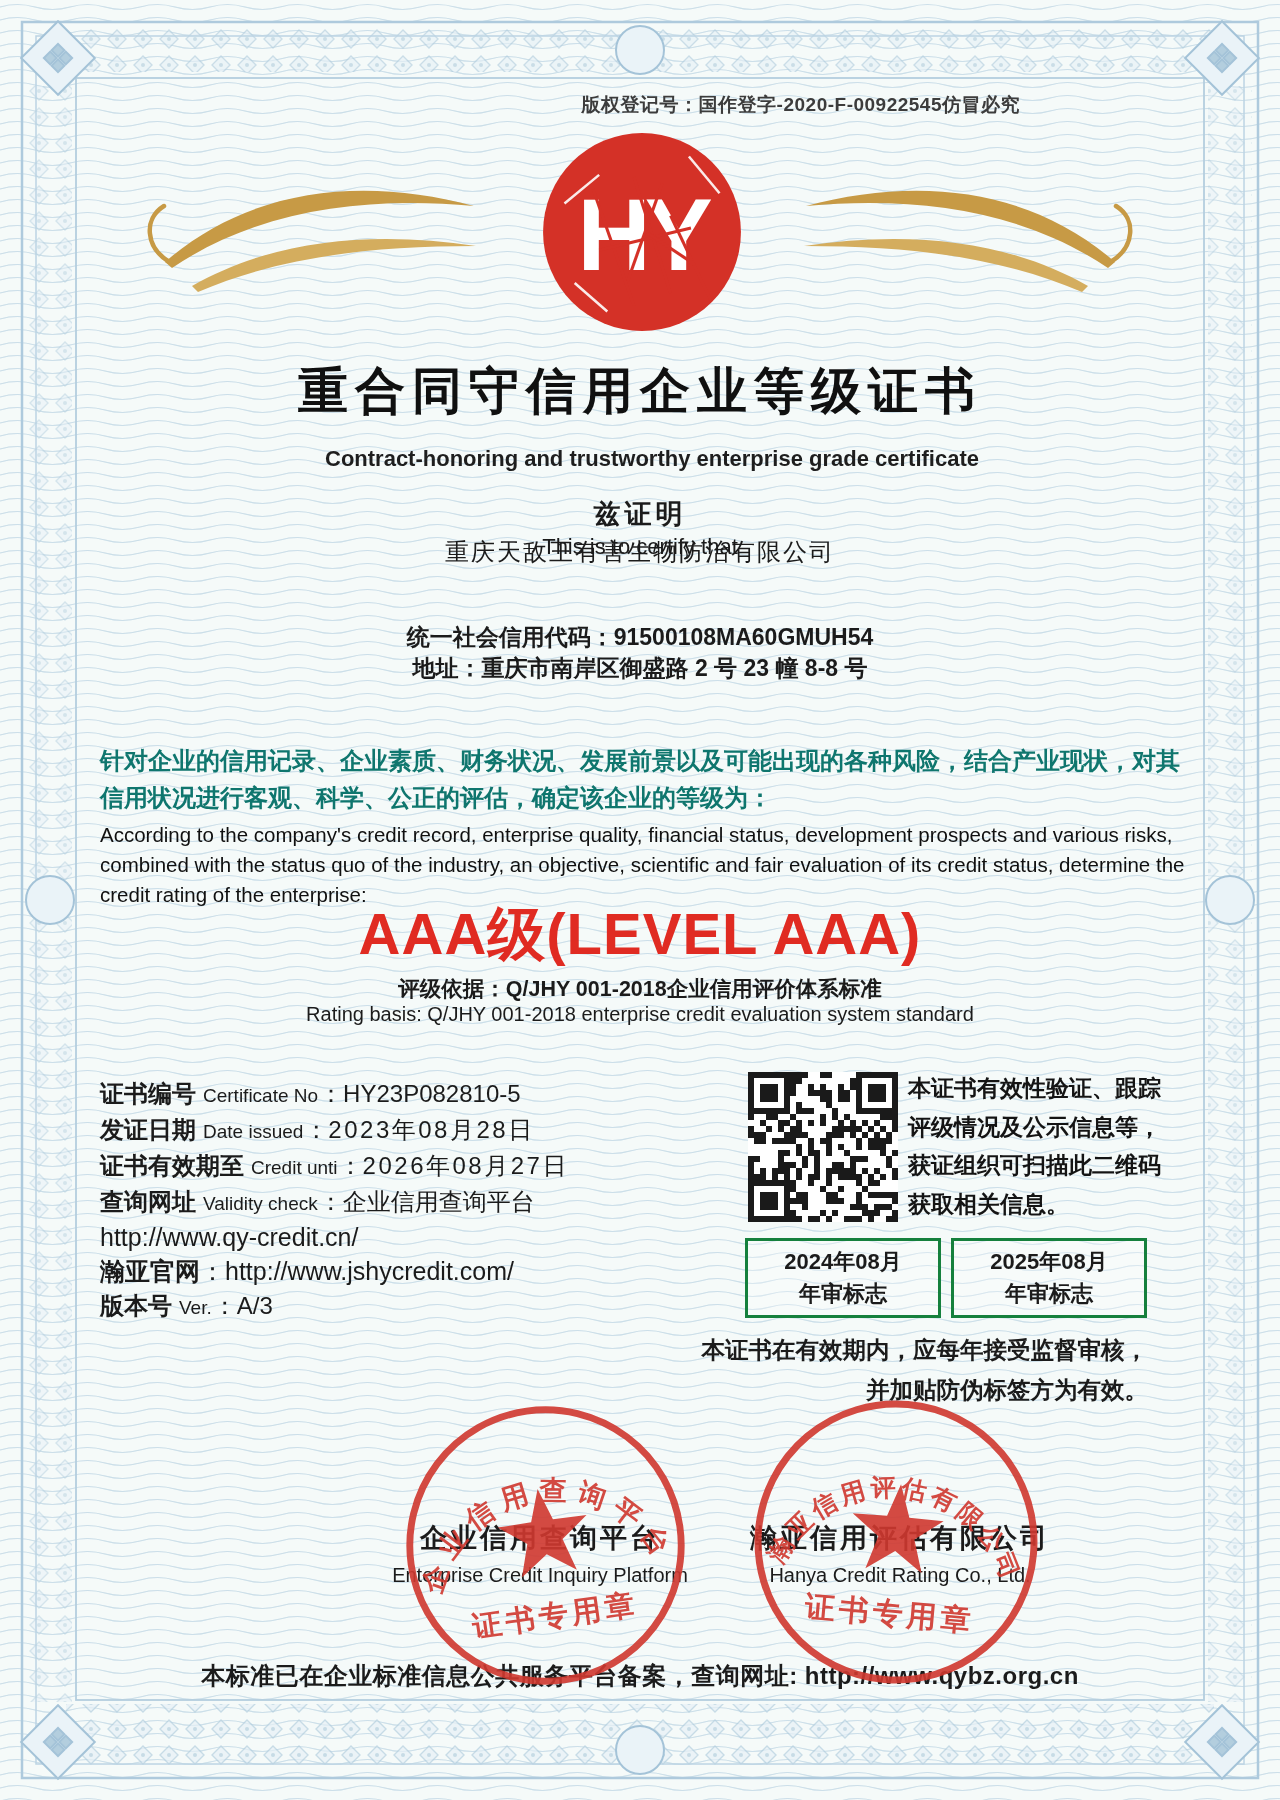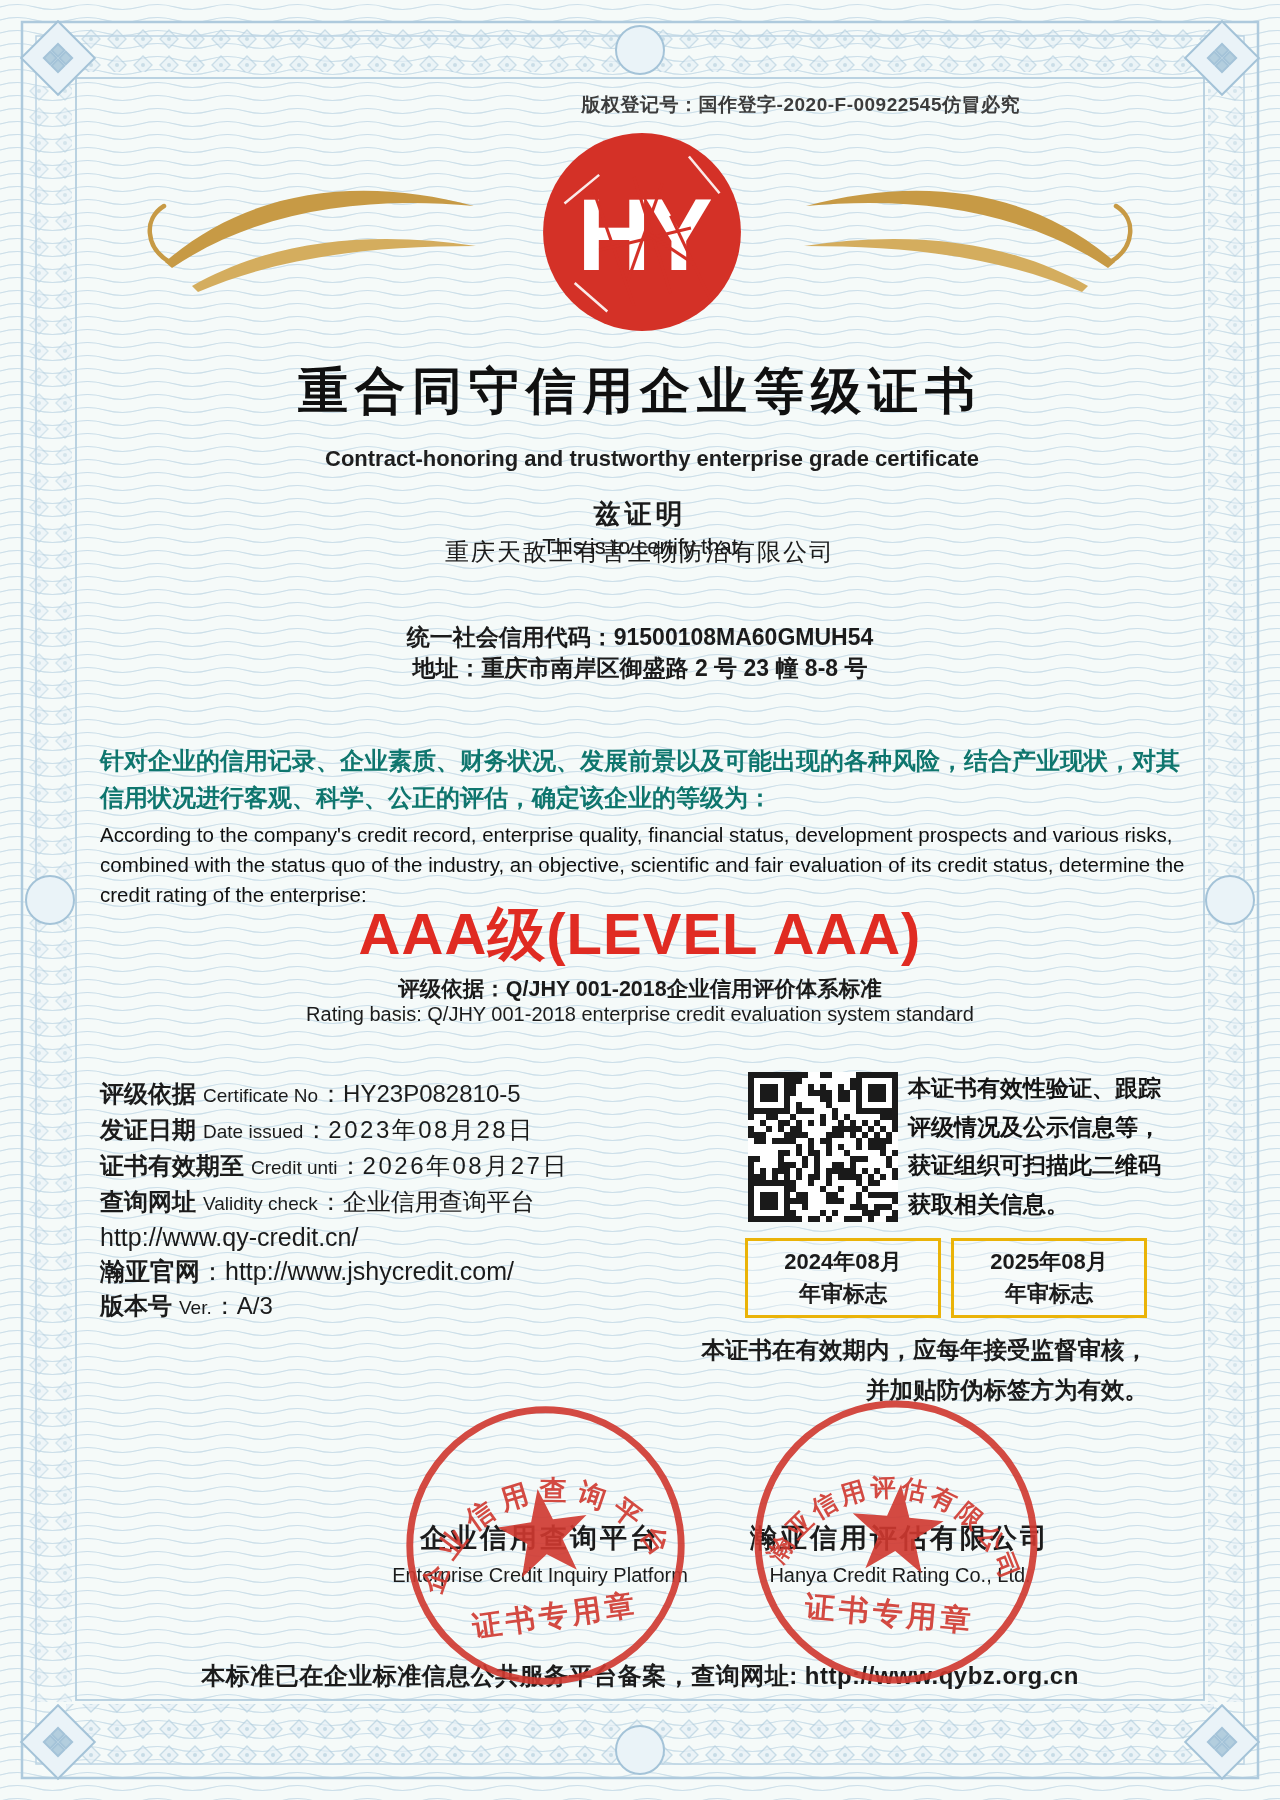--- a/index.html
+++ b/index.html
@@ -39,21 +39,21 @@
   .d-en{font-size:19px;font-weight:400;margin:0 1px 0 7px;}
   .d-val{font-weight:500;}
   .d-val.spaced{letter-spacing:2.5px;}
   .detail-line.url{font-size:25px;}
 
   .qr{left:748px;top:1072px;width:150px;height:150px;}
   .qr svg{width:150px;height:150px;shape-rendering:crispEdges;}
   .qr-note{left:908px;top:1069px;width:285px;font-size:23px;font-weight:600;line-height:38.5px;color:#141414;}
 
   .annual{left:745px;top:1238px;width:402px;display:flex;gap:10px;}
-  .annual-box{width:196px;height:74px;border:3px solid #eab308;display:flex;flex-direction:column;align-items:center;justify-content:center;background:rgba(255,255,255,.25);}
+  .annual-box{width:196px;height:74px;border:3px solid #15803d;display:flex;flex-direction:column;align-items:center;justify-content:center;background:rgba(255,255,255,.25);}
   .annual-box div{font-size:22px;font-weight:600;line-height:32px;}
 
   .validity-note{left:600px;top:1330px;width:548px;text-align:right;font-size:23.5px;font-weight:600;line-height:40px;}
 
   .issuer{top:1520px;text-align:center;}
   .issuer .i-zh{font-size:27px;font-weight:800;letter-spacing:3px;}
   .issuer .i-en{font-size:20px;font-weight:500;margin-top:8px;}
   .issuer-l{left:330px;width:420px;}
   .issuer-r{left:690px;width:420px;}
 
@@ -173,21 +173,21 @@
 
     <div class="abs eval-zh">针对企业的信用记录、企业素质、财务状况、发展前景以及可能出现的各种风险，结合产业现状，对其信用状况进行客观、科学、公正的评估，确定该企业的等级为：</div>
     <div class="abs eval-en">According to the company's credit record, enterprise quality, financial status, development prospects and various risks, combined with the status quo of the industry, an objective, scientific and fair evaluation of its credit status, determine the credit rating of the enterprise:</div>
 
     <div class="abs ctr rating" style="color:#e02b22;">AAA级(LEVEL AAA)</div>
     <div class="abs ctr basis-zh">评级依据：Q/JHY 001-2018企业信用评价体系标准</div>
     <div class="abs ctr basis-en">Rating basis: Q/JHY 001-2018 enterprise credit evaluation system standard</div>
 
     <div class="abs details">
       <div class="detail-line">
-        <span class="d-zh">评级依据</span><span class="d-en">Certificate No</span><span class="d-sep">：</span><span class="d-val">HY23P082810-5</span>
+        <span class="d-zh">证书编号</span><span class="d-en">Certificate No</span><span class="d-sep">：</span><span class="d-val">HY23P082810-5</span>
       </div>
       <div class="detail-line">
         <span class="d-zh">发证日期</span><span class="d-en">Date issued</span><span class="d-sep">：</span><span class="d-val spaced">2023年08月28日</span>
       </div>
       <div class="detail-line">
         <span class="d-zh">证书有效期至</span><span class="d-en">Credit unti</span><span class="d-sep">：</span><span class="d-val spaced">2026年08月27日</span>
       </div>
       <div class="detail-line">
         <span class="d-zh">查询网址</span><span class="d-en">Validity check</span><span class="d-sep">：</span><span class="d-val">企业信用查询平台</span>
       </div>

